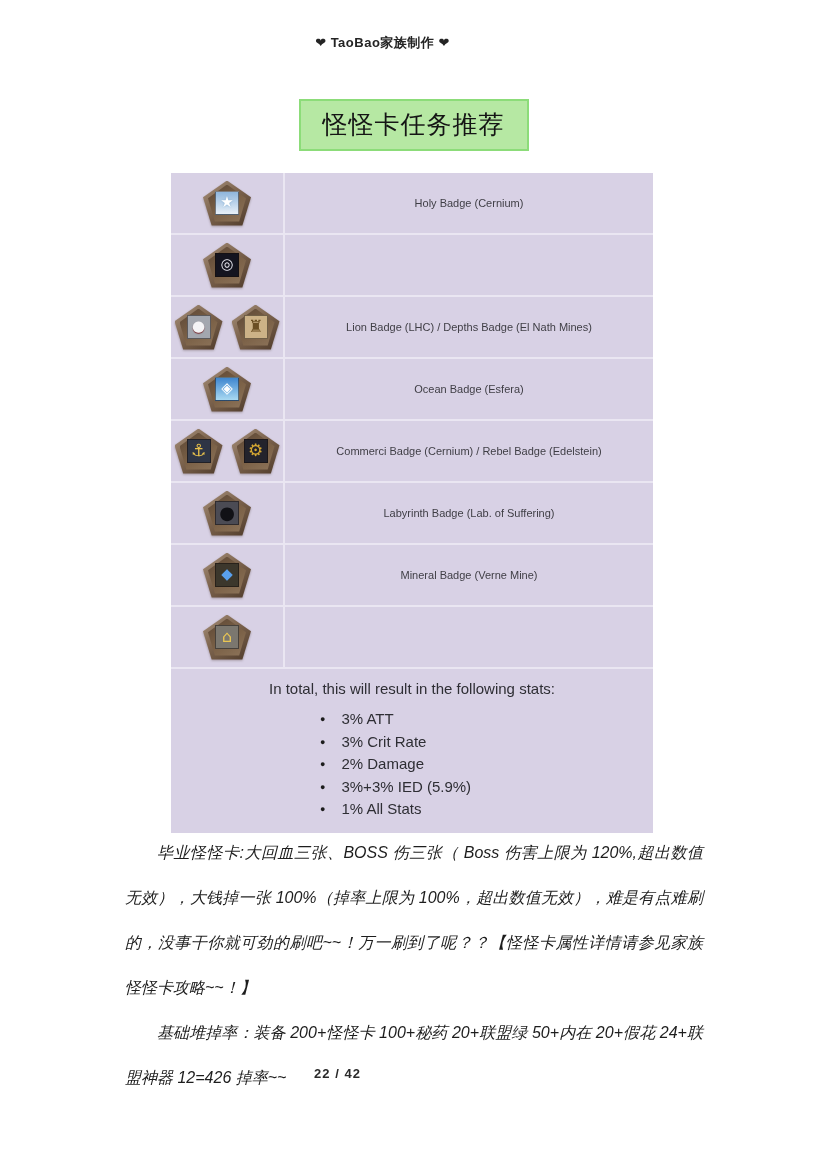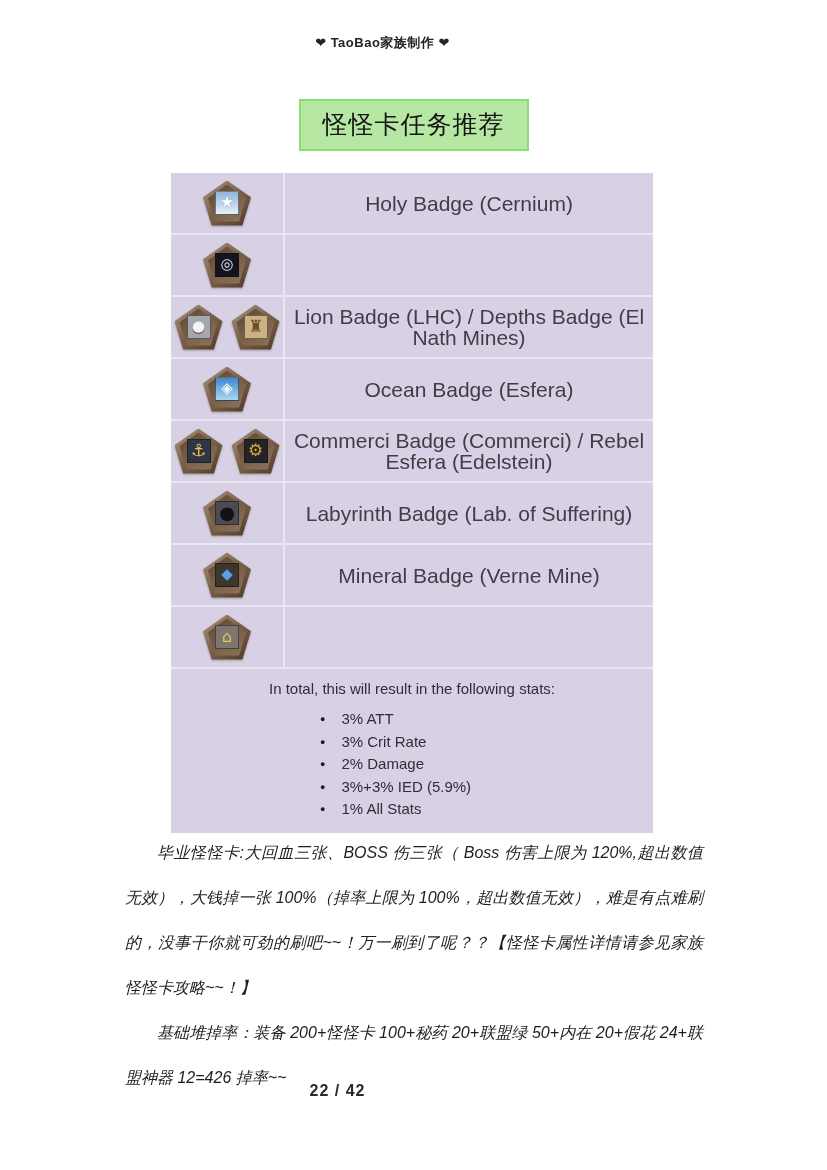--- a/index.html
+++ b/index.html
@@ -42,21 +42,21 @@
   }
   .cell-icons {
     width: 114px; flex: 0 0 114px;
     border-right: 2px solid #eae6f2;
     display: flex; align-items: center; justify-content: center; gap: 9px;
   }
   .cell-label {
     flex: 1;
     display: flex; align-items: center; justify-content: center;
     text-align: center;
-    font-size: 21px; line-height: 21px; color: #3f3e45;
+    font-size: 11px; line-height: 21px; color: #3f3e45;
     padding: 0 8px;
   }
 
   
   .badge {
     position: relative; width: 48px; height: 45px;
     filter: drop-shadow(0 1px 1px rgba(60,40,30,0.35));
   }
   .pent-outer, .pent-inner {
     position: absolute;
@@ -118,23 +118,22 @@
     font-size: 16px; line-height: 45px;
     color: #1d1d1d;
     text-align: justify;
   }
   .body-text p { text-indent: 2em; font-style: italic; }
 
   
   .page-footer {
     position: absolute; top: 1066px; left: 0; width: 675px;
     text-align: center;
-    font-size: 16px; font-weight: 700; color: #2a2a2a;
+    font-size: 13px; font-weight: 700; color: #2a2a2a;
     letter-spacing: 1px;
-    margin-top: 16px;
   }
 </style>
 </head>
 <body>
 
 <div class="doc-header">❤ TaoBao家族制作 ❤</div>
 
 <div class="title-box">怪怪卡任务推荐</div>
 
 <div class="badge-table">
@@ -193,21 +192,21 @@
         <span class="pent-outer"></span>
           <span class="pent-inner"></span>
         <span class="inner-img">⚓</span>
       </span>
       <span class="badge b-rebel">
         <span class="pent-outer"></span>
           <span class="pent-inner"></span>
         <span class="inner-img">⚙</span>
       </span>
     </div>
-    <div class="cell-label">Commerci Badge (Commerci) / Rebel Esfera (Edelstein)</div>
+    <div class="cell-label">Commerci Badge (Cernium) / Rebel Badge (Edelstein)</div>
   </div>
 
   <div class="badge-row">
     <div class="cell-icons">
       <span class="badge b-labyrinth">
         <span class="pent-outer"></span>
           <span class="pent-inner"></span>
         <span class="inner-img">●</span>
       </span>
     </div>

